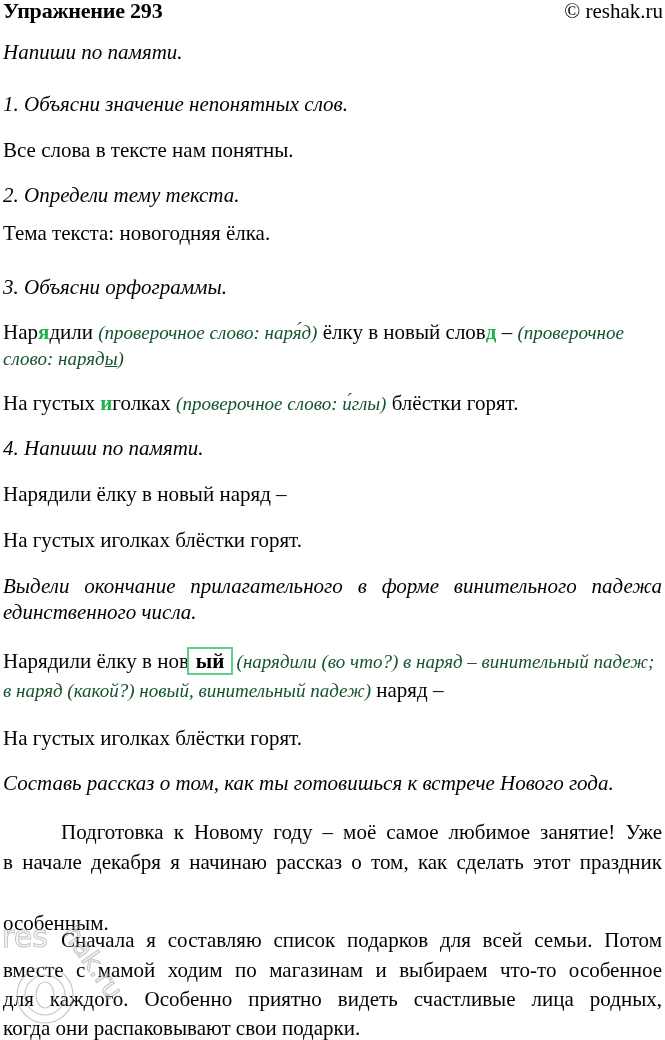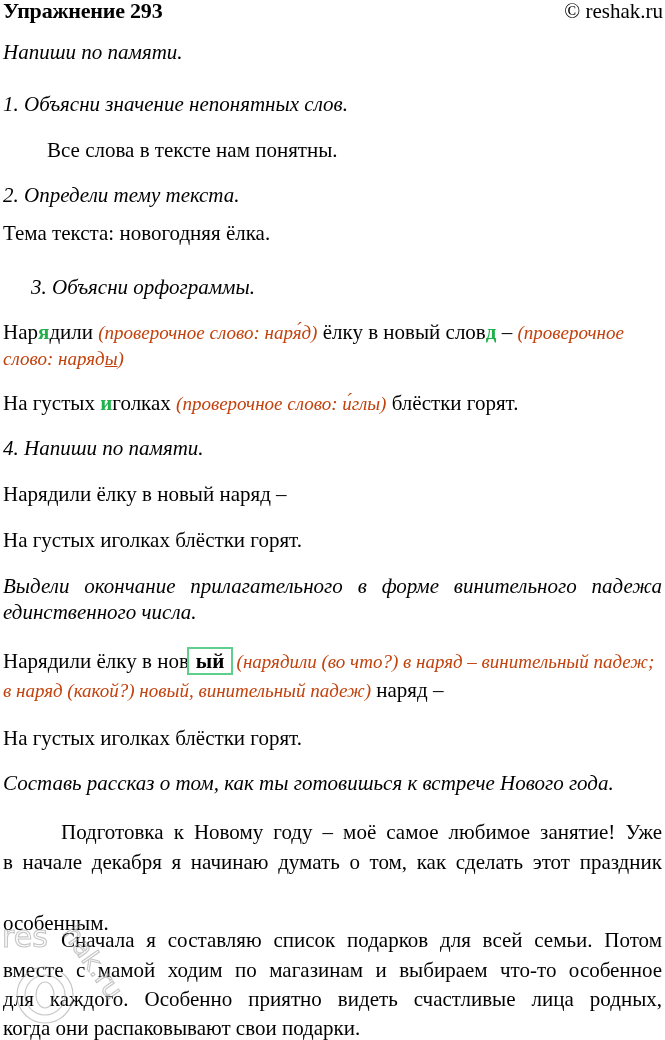--- a/index.html
+++ b/index.html
@@ -13,21 +13,21 @@
       font-size: 21px;
       line-height: 1;
     }
     .page { position: absolute; left: 0; top: 0; width: 665px; height: 789px; }
     .header { position: absolute; left: 3px; top: 0px; width: 660px; height: 26px; }
     .title { position: absolute; left: 0; top: 0; font-weight: bold; font-size: 22px; letter-spacing: -0.2px; }
     .copyright { position: absolute; right: 0; top: 1px; font-size: 21px; }
 
     .line { position: absolute; left: 3px; white-space: nowrap; }
     .it { font-style: italic; }
-    .hint { font-style: italic; color: #c2410c; font-size: 19px; }
+    .hint { font-style: italic; color: #14532d; font-size: 19px; }
     .green { color: #22b04b; font-weight: bold; }
     .uline { text-decoration: underline; }
     .boxed { outline: 2px solid #5fcf8d; outline-offset: 0px; padding: 0 7px; font-weight: bold; }
     .justify { text-align: justify; text-align-last: justify; width: 659px; }
     .indent { padding-left: 58px; }
 
     .watermark {
       position: absolute; left: 0px; top: 905px; width: 150px; height: 135px;
       pointer-events: none; opacity: 0.55;
     }
@@ -38,26 +38,26 @@
 <div class="page">
 
   <div class="header">
     <span class="title">Упражнение 293</span>
     <span class="copyright">© reshak.ru</span>
   </div>
 
   <div class="line it" style="top:42px;">Напиши по памяти.</div>
 
   <div class="line it" style="top:94px;">1. Объясни значение непонятных слов.</div>
-  <div class="line" style="top:140px;margin-left:44px;">Все слова в тексте нам понятны.</div>
+  <div class="line" style="top:140px;">Все слова в тексте нам понятны.</div>
 
   <div class="line it" style="top:185px;">2. Определи тему текста.</div>
   <div class="line" style="top:223px;">Тема текста: новогодняя ёлка.</div>
 
-  <div class="line it" style="top:277px;margin-left:28px;">3. Объясни орфограммы.</div>
+  <div class="line it" style="top:277px;">3. Объясни орфограммы.</div>
 
   <div class="line" style="top:322px;">
     <span>Нар</span><span class="green">я</span><span>дили</span>
     <span class="hint">(проверочное слово: наря́д)</span>
     <span>ёлку в новый слов</span><span class="green">д</span>
     <span>–</span>
     <span class="hint">(проверочное</span>
   </div>
   <div class="line" style="top:348px;">
     <span class="hint">слово: наряд</span><span class="hint uline">ы</span><span class="hint">)</span>
@@ -82,21 +82,21 @@
   </div>
   <div class="line" style="top:680px;">
     <span class="hint">в наряд (какой?) новый, винительный падеж)</span>
     <span>наряд –</span>
   </div>
   <div class="line" style="top:728px;">На густых иголках блёстки горят.</div>
 
   <div class="line justify indent" style="top:822px; width:601px;">Подготовка к Новому году – моё самое любимое занятие! Уже</div>
 
   <div class="line it" style="top:773px;">Составь рассказ о том, как ты готовишься к встрече Нового года.</div>
-  <div class="line justify" style="top:852px;">в начале декабря я начинаю думать о том, как сделать этот праздник</div>
+  <div class="line justify" style="top:852px;">в начале декабря я начинаю рассказ о том, как сделать этот праздник</div>
   <div class="line" style="top:881px;margin-top:32px;">особенным.</div>
 
   <div class="line justify indent" style="top:930px; width:601px;">Сначала я составляю список подарков для всей семьи. Потом</div>
   <div class="line justify" style="top:960px;">вместе с мамой ходим по магазинам и выбираем что-то особенное</div>
   <div class="line justify" style="top:989px;">для каждого. Особенно приятно видеть счастливые лица родных,</div>
   <div class="line" style="top:1018px;">когда они распаковывают свои подарки.</div>
 
   <svg class="watermark" viewBox="0 0 150 135">
     <g fill="none" stroke="#9a9a9a" stroke-width="1.2" font-family="DejaVu Sans, sans-serif">
       <text x="2" y="42" font-size="30" fill="none" stroke="#9a9a9a">res</text>

